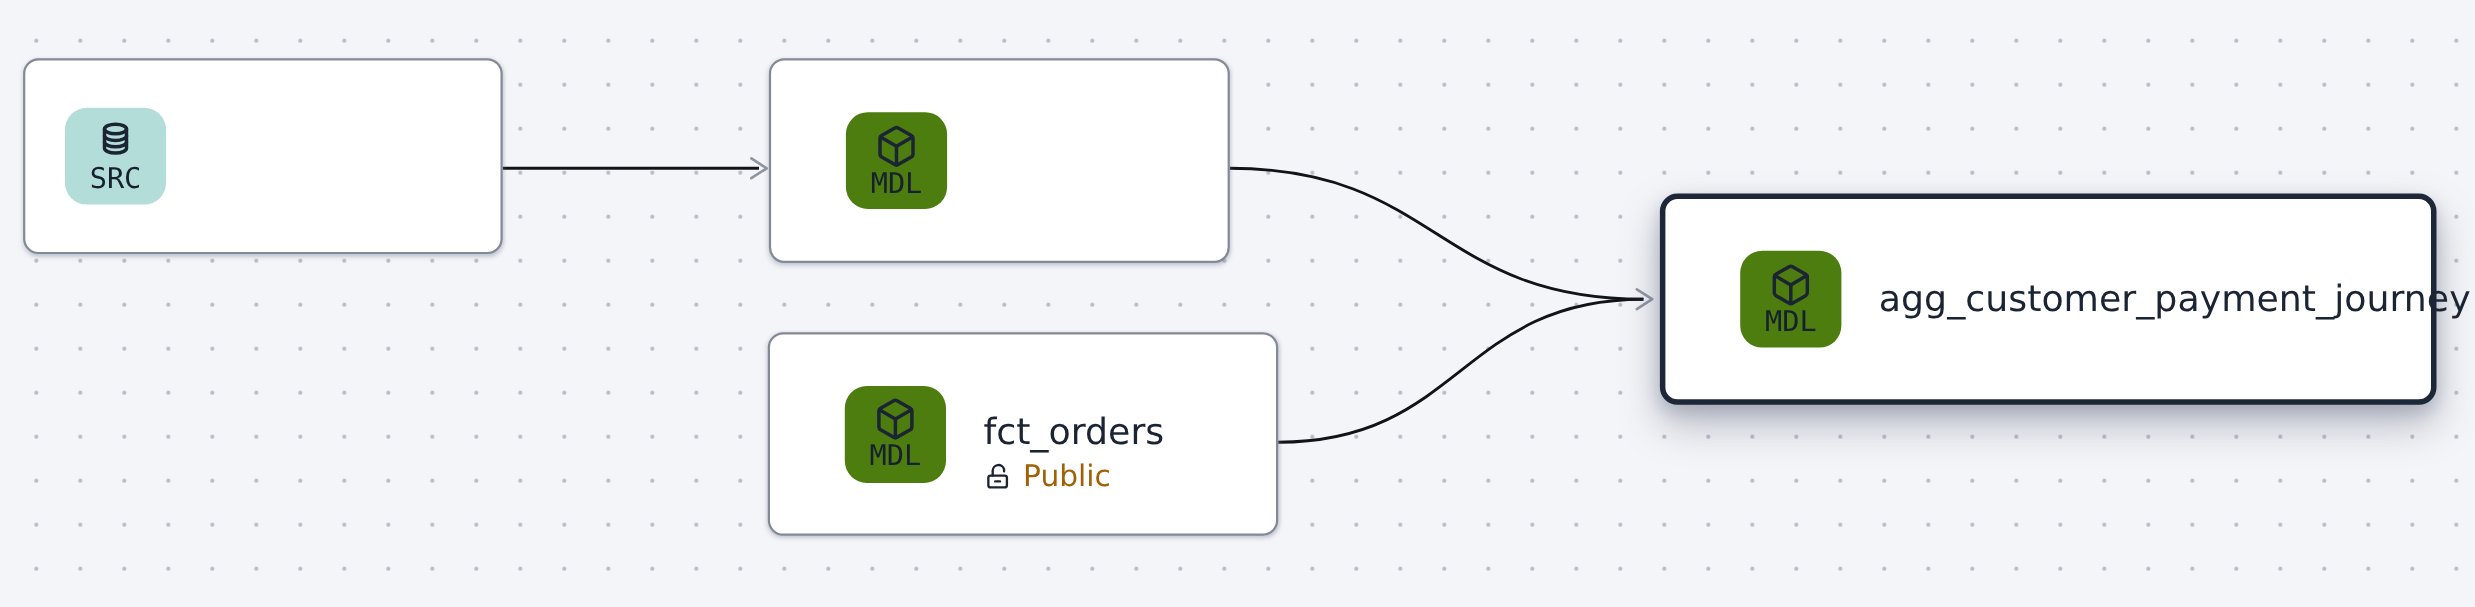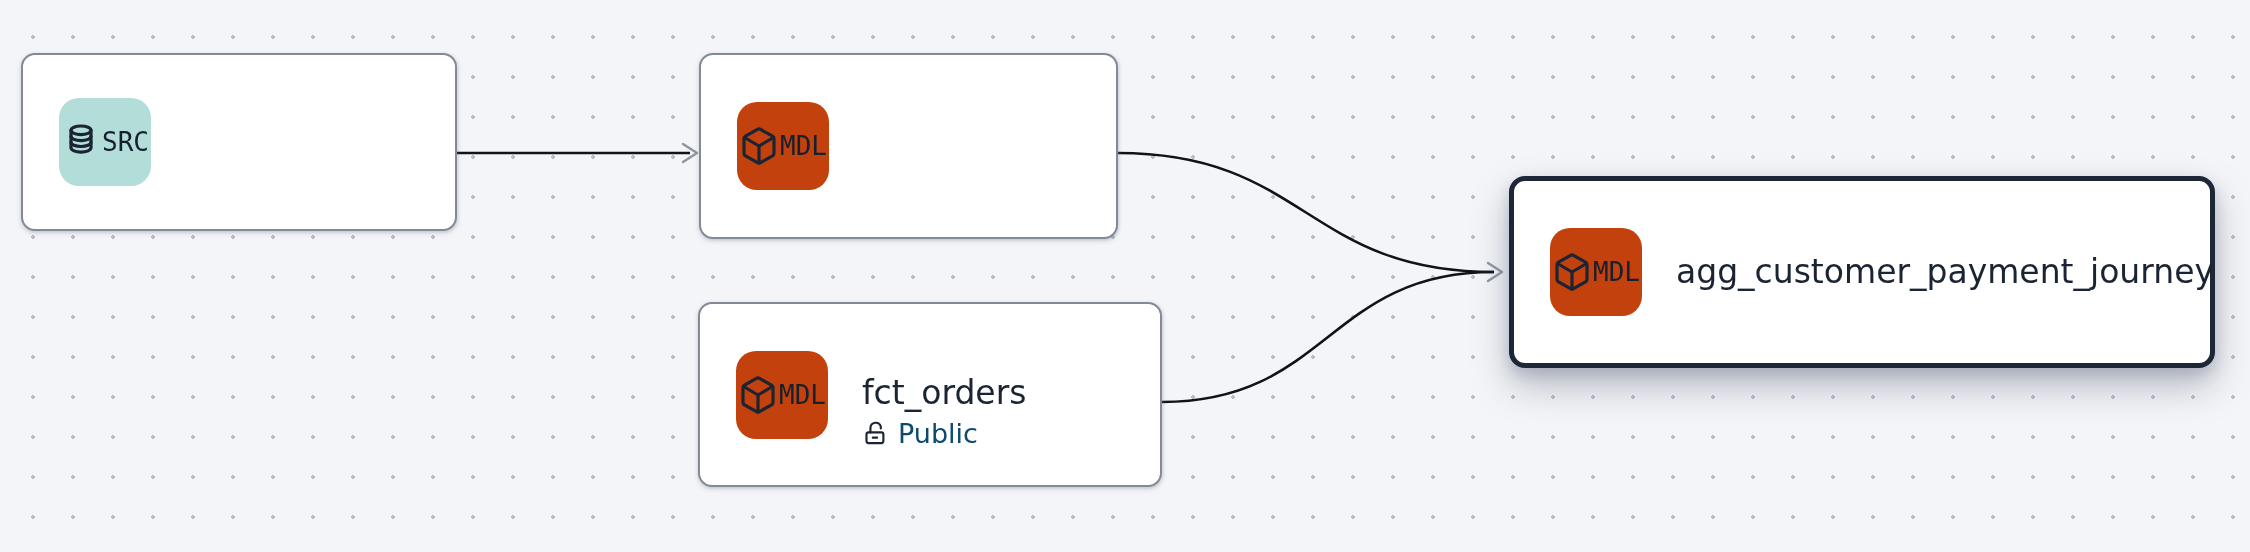--- a/index.html
+++ b/index.html
@@ -29,37 +29,37 @@
     cursor:pointer;
   }
   .node.selected{
     border:5px solid #1d2738;
     border-radius:16px;
     box-shadow:0 18px 36px rgba(106,116,136,0.45),0 6px 14px rgba(106,116,136,0.28);
   }
   .badge{
     width:92px;height:88px;
     border-radius:20px;
-    display:flex;flex-direction:row;align-items:center;justify-content:center;
+    display:flex;flex-direction:column;align-items:center;justify-content:center;
     gap:1px;flex:0 0 auto;
   }
   .badge-teal{background:#b2ddd8;}
-  .badge-blue{background:#c2410c;}
+  .badge-blue{background:#4d7c0f;margin-left:32px;}
   .badge-icon{width:40px;height:40px;stroke:#1b2433;stroke-width:1.9;fill:none;stroke-linecap:round;stroke-linejoin:round;}
   .badge-label{
     font-family:"DejaVu Sans Mono","Liberation Mono",monospace;
     font-size:26px;line-height:26px;color:#16202e;letter-spacing:0px;
   }
   .node-title{
     font-size:33px;color:#1a2433;white-space:nowrap;line-height:1.15;
   }
   .node-text{display:flex;flex-direction:column;gap:6px;margin-top:34px;}
   .node-subtitle{
     display:flex;align-items:center;gap:9px;
-    font-size:27px;color:#0c4a6e;
+    font-size:27px;color:#a16207;
   }
   .subtitle-icon{width:27px;height:27px;stroke:#1b2433;stroke-width:1.9;fill:none;stroke-linecap:round;stroke-linejoin:round;}
 </style>
 </head>
 <body>
 
 <div class="canvas">
 
   <svg class="edge-layer">
     <path class="edge" d="M 457 153 H 690"></path>

